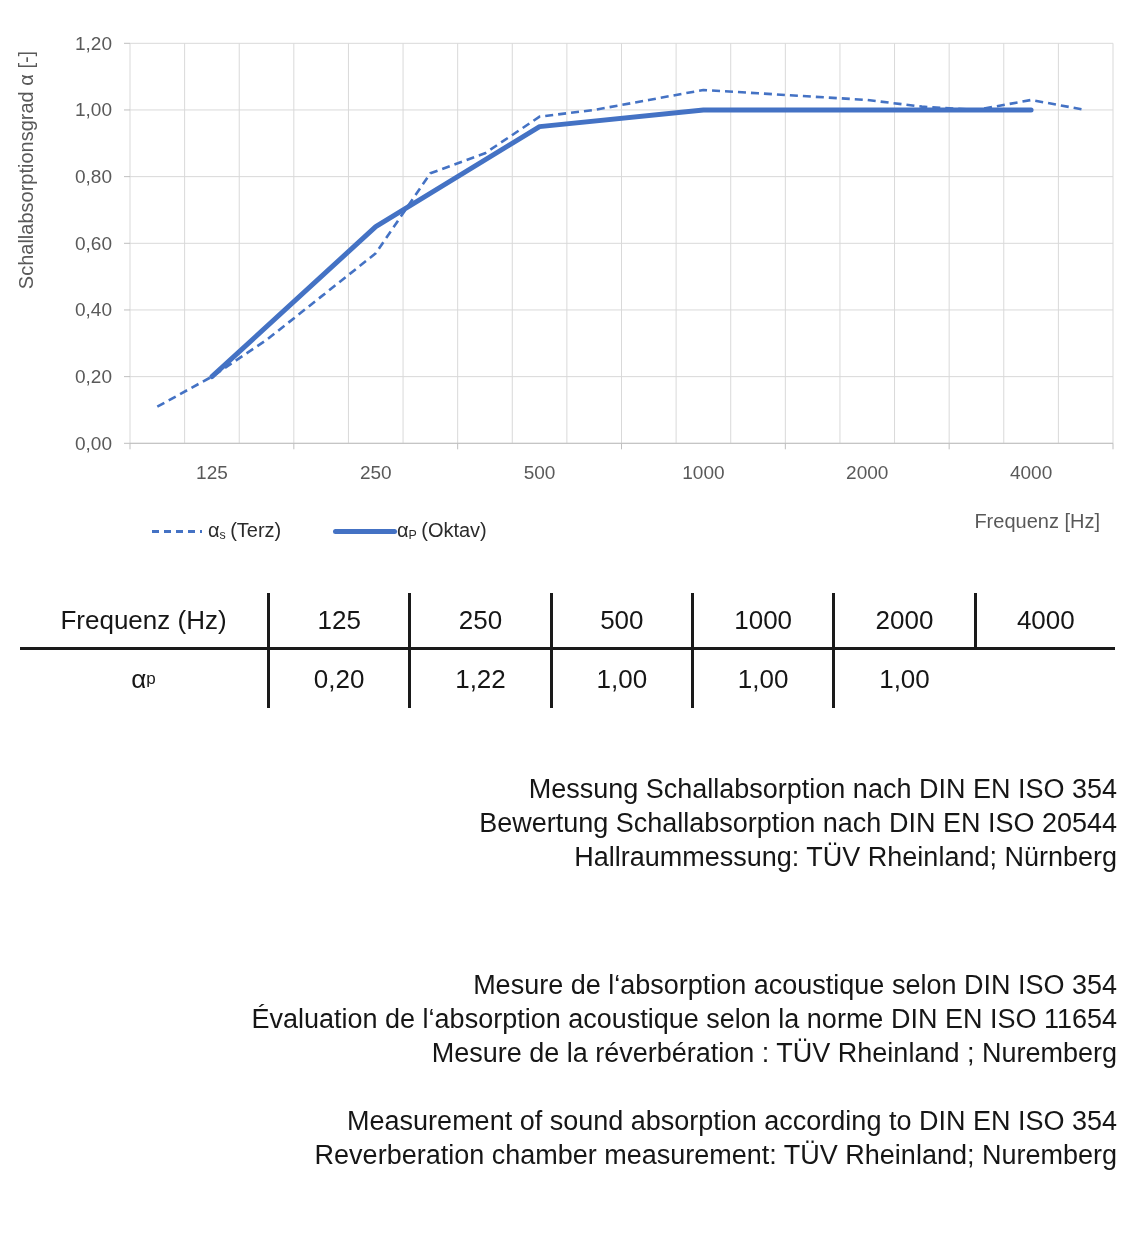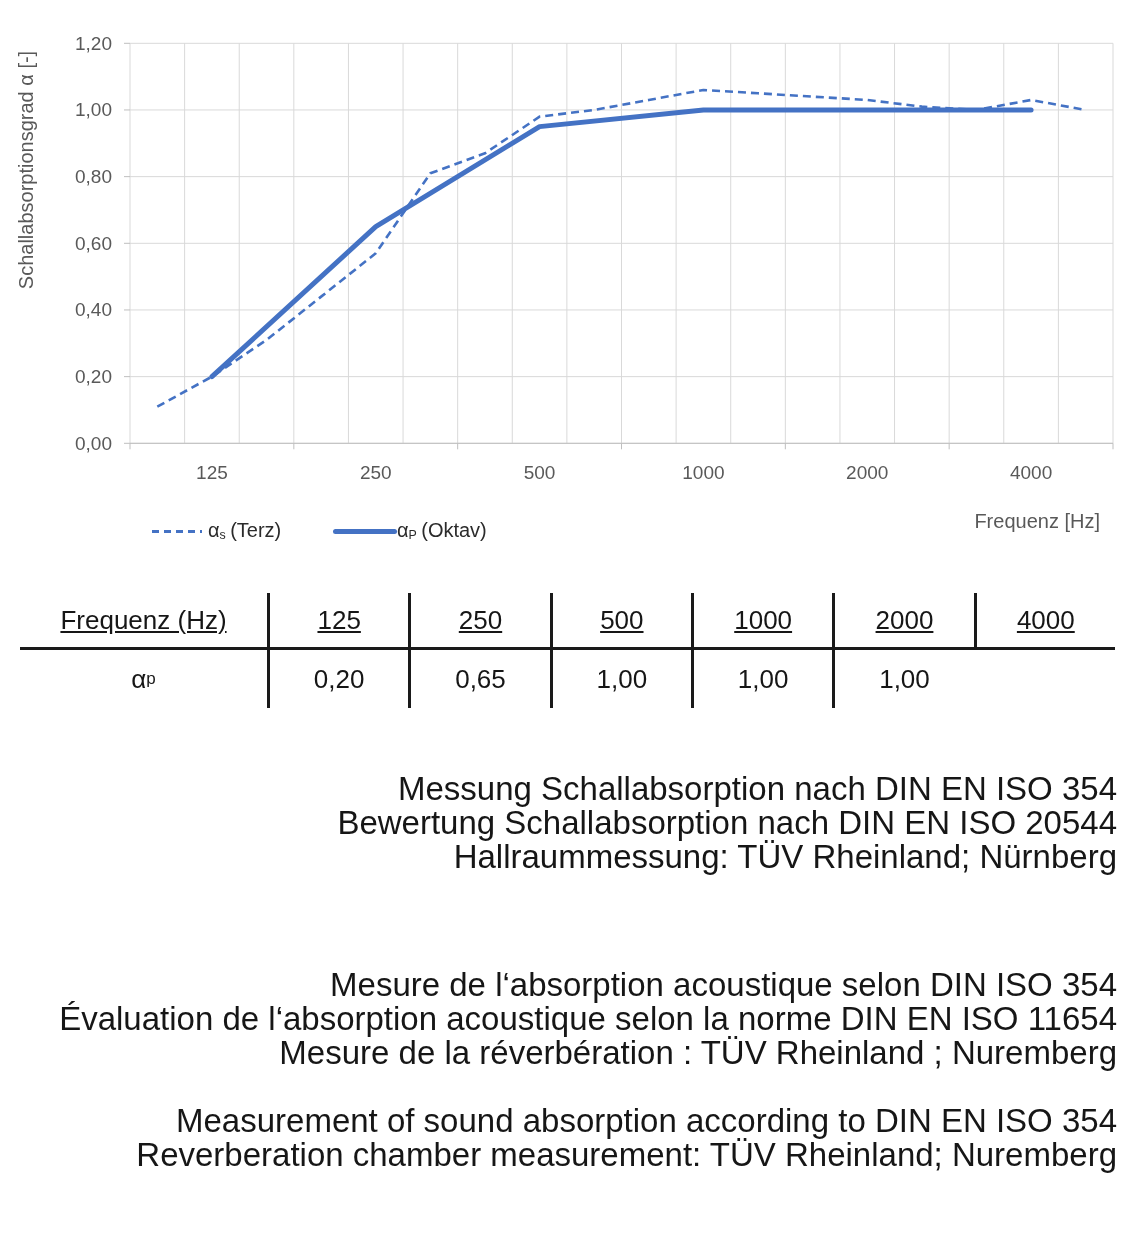--- a/index.html
+++ b/index.html
@@ -16,26 +16,26 @@
   .solid-sample{width:64px;height:5px;background:#4472C4;border-radius:2.5px;}
   .legend-label{font-size:20px;color:#2b2b2b;white-space:nowrap;}
   .legend-label .suffix{margin-left:0.22em;}
   .sub{font-size:0.62em;vertical-align:-0.18em;}
 
   
   .freq-table{position:absolute;left:20px;top:593px;width:1095px;height:118px;
     display:grid;grid-template-columns:247px repeat(6,1fr);grid-template-rows:57px 58px;
     font-size:26px;color:#161616;}
   .freq-table .cell{display:flex;align-items:center;justify-content:center;white-space:nowrap;}
-  .freq-table .hrow{border-bottom:3px solid #1a1a1a;text-decoration:underline;}
+  .freq-table .hrow{border-bottom:3px solid #1a1a1a;}
   .freq-table .vline{border-left:3px solid #1a1a1a;}
   .freq-table .rsub{font-size:17px;vertical-align:-5px;}
 
   
-  .note{position:absolute;left:0;right:18px;text-align:right;font-size:33px;
+  .note{position:absolute;left:0;right:18px;text-align:right;font-size:27px;
         line-height:34px;color:#161616;white-space:nowrap;}
   .note-de{top:772px;}
   .note-fr{top:968px;}
   .note-en{top:1104px;}
 </style>
 </head>
 <body>
 
 <div class="page">
 
@@ -118,21 +118,21 @@
     <div class="cell hrow vline">500</div>
     <div class="cell hrow vline">1000</div>
     <div class="cell hrow vline">2000</div>
     <div class="cell hrow vline">4000</div>
 
     <div class="cell">
         <span>α</span>
         <span class="rsub">p</span>
       </div>
     <div class="cell vline">0,20</div>
-    <div class="cell vline">0,65</div>
+    <div class="cell vline">1,22</div>
     <div class="cell vline">1,00</div>
     <div class="cell vline">1,00</div>
     <div class="cell vline">1,00</div>
   </div>
 
   <div class="note note-de">
     <div>Messung Schallabsorption nach DIN EN ISO 354</div>
     <div>Bewertung Schallabsorption nach DIN EN ISO 20544</div>
     <div>Hallraummessung: TÜV Rheinland; Nürnberg</div>
   </div>

